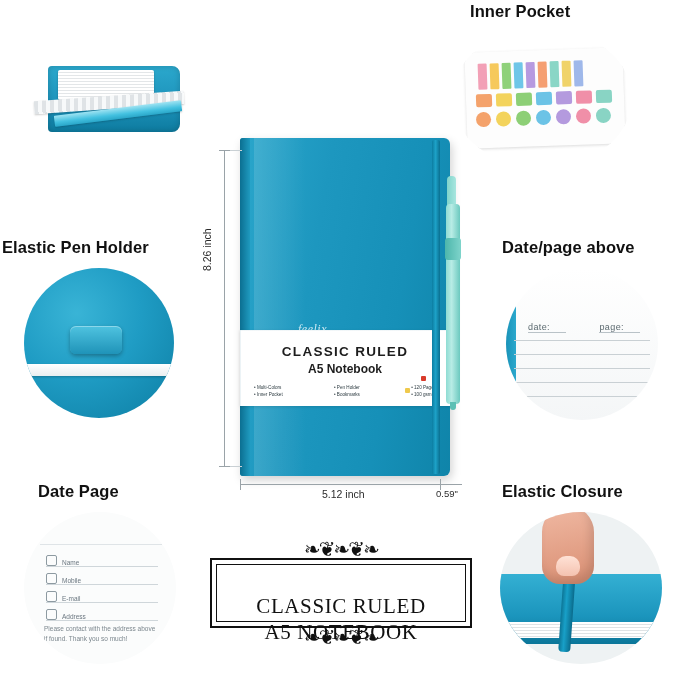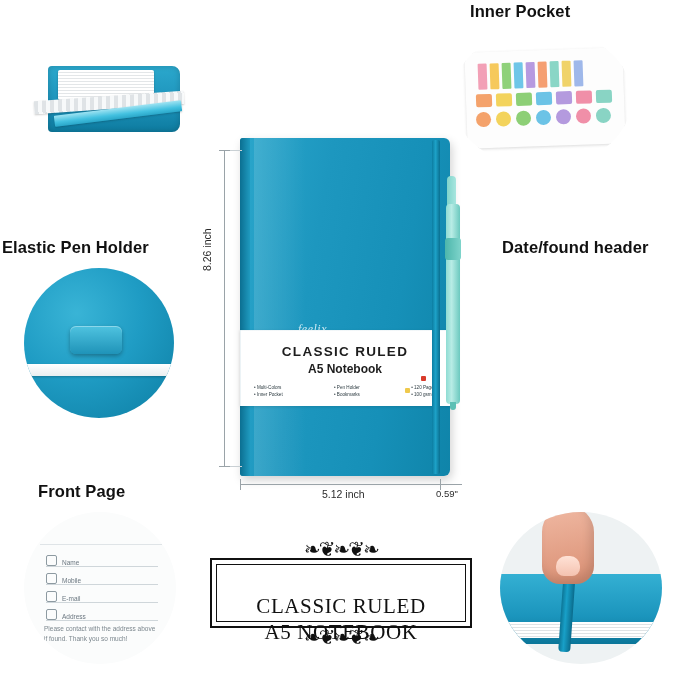--- a/index.html
+++ b/index.html
@@ -295,22 +295,23 @@
   #banner .flour.top { top: -2px; }
   #banner .flour.bot { bottom: -2px; }
 </style>
 </head>
 <body>
 
 <div class="stage">
 
   <div class="lbl" style="left:470px; top:2px;">Inner Pocket</div>
   <div class="lbl" style="left:2px; top:238px;">Elastic Pen Holder</div>
-  <div class="lbl" style="left:502px; top:238px;">Date/found header</div>
-  <div class="lbl" style="left:38px; top:482px;">Front Page</div>
+  <div class="lbl" style="left:502px; top:238px;">Date/page above</div>
+  <div class="lbl" style="left:38px; top:482px;">Date Page</div>
+  <div class="lbl" style="left:502px; top:482px;">Elastic Closure</div>
 
   <div class="circle" id="c-ribbons">
     <div class="book"></div>
     <div class="pages"></div>
     <div class="rib1"></div>
     <div class="rib2"></div>
   </div>
 
   <div class="circle" id="c-pocket">
     <div class="sheet"></div>
@@ -344,20 +345,33 @@
         <i style="background: rgb(137, 212, 196);"></i>
       </div>
   </div>
 
   <div class="circle" id="c-pen">
     <div class="bg"></div>
     <div class="loop"></div>
     <div class="strap"></div>
   </div>
 
+  <div class="circle" id="c-date">
+    <div class="paper"></div>
+    <div class="spine"></div>
+    <div class="ln" style="top:72px;"></div>
+    <div class="ln" style="top:86px;"></div>
+    <div class="ln" style="top:100px;"></div>
+    <div class="ln" style="top:114px;"></div>
+    <div class="ln" style="top:128px;"></div>
+    <div class="hdr">
+      <span>date:</span>
+      <span>page:</span>
+    </div>
+  </div>
 
   <div class="circle" id="c-front">
     <div class="paper"></div>
     <div class="cap"></div>
     <div class="frow" style="top:40px;">
       <span class="gl"></span>
       <span>Name</span>
     </div>
     <div class="frow" style="top:58px;">
       <span class="gl"></span>

